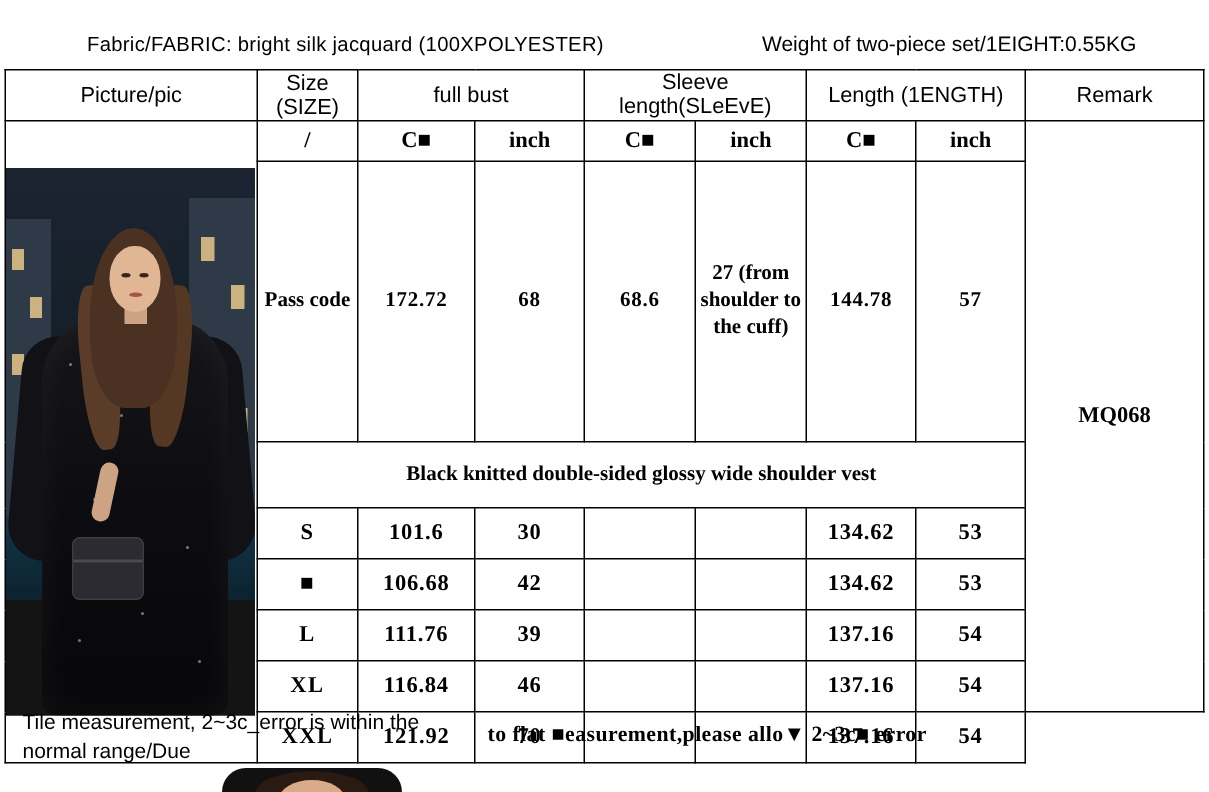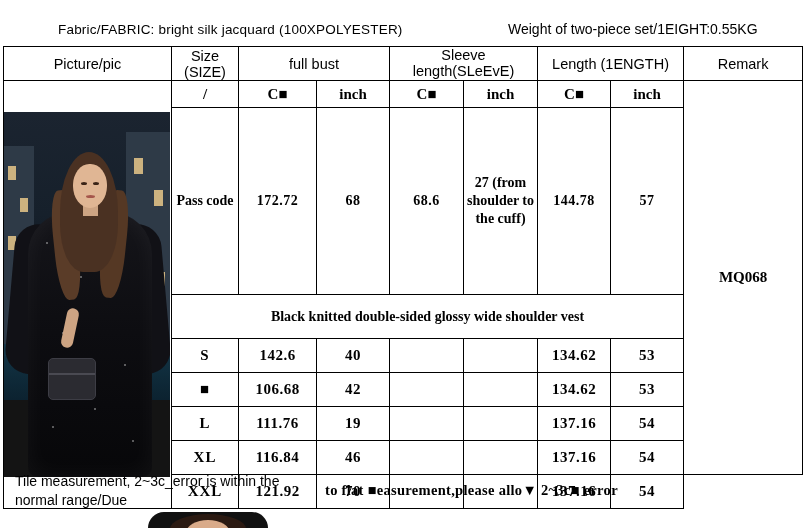--- a/index.html
+++ b/index.html
@@ -431,42 +431,42 @@
       <td class="big-num">144.78</td>
       <td class="big-num">57</td>
     </tr>
 
     <tr class="desc-row">
       <td colspan="7" class="desc-text">Black knitted double-sided glossy wide shoulder vest</td>
     </tr>
 
     <tr class="size-row">
       <td class="size-name">S</td>
-      <td class="val">142.6</td>
-      <td class="val">40</td>
+      <td class="val">101.6</td>
+      <td class="val">30</td>
       <td></td>
       <td></td>
       <td class="val">134.62</td>
       <td class="val">53</td>
     </tr>
 
     <tr class="size-row">
       <td class="size-name">■</td>
       <td class="val">106.68</td>
       <td class="val">42</td>
       <td></td>
       <td></td>
       <td class="val">134.62</td>
       <td class="val">53</td>
     </tr>
 
     <tr class="size-row">
       <td class="size-name">L</td>
       <td class="val">111.76</td>
-      <td class="val">19</td>
+      <td class="val">39</td>
       <td></td>
       <td></td>
       <td class="val">137.16</td>
       <td class="val">54</td>
     </tr>
 
     <tr class="size-row">
       <td class="size-name">XL</td>
       <td class="val">116.84</td>
       <td class="val">46</td>

